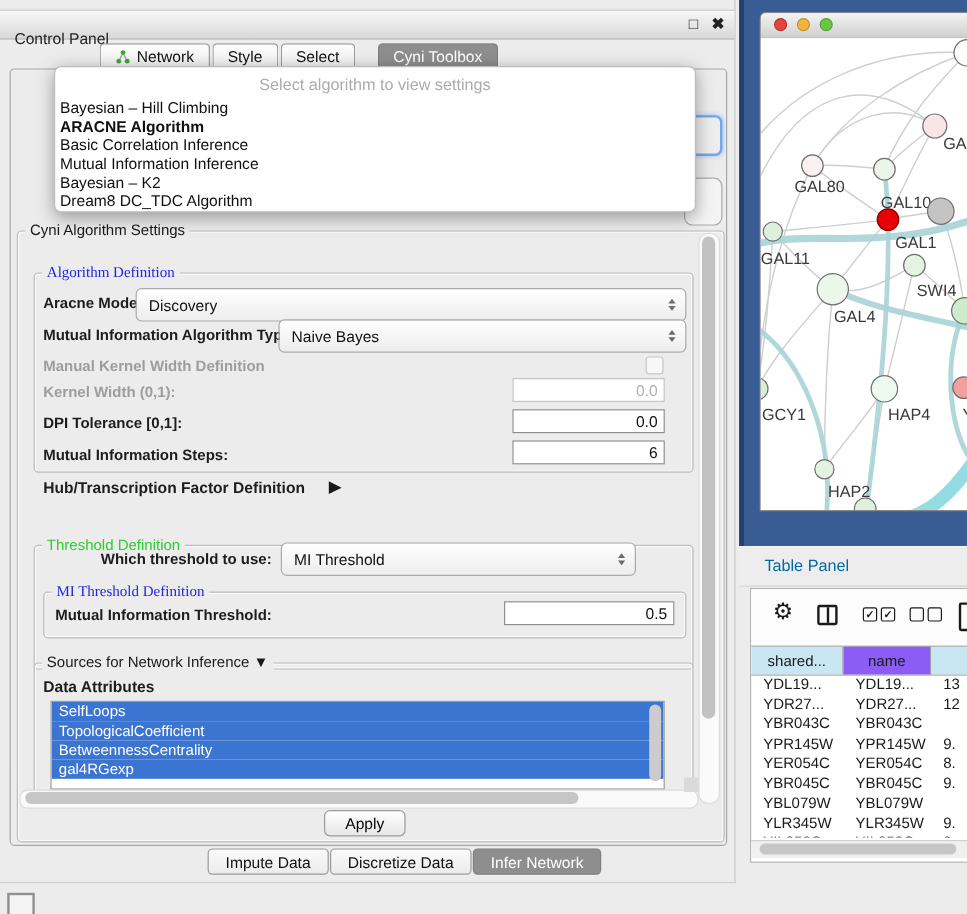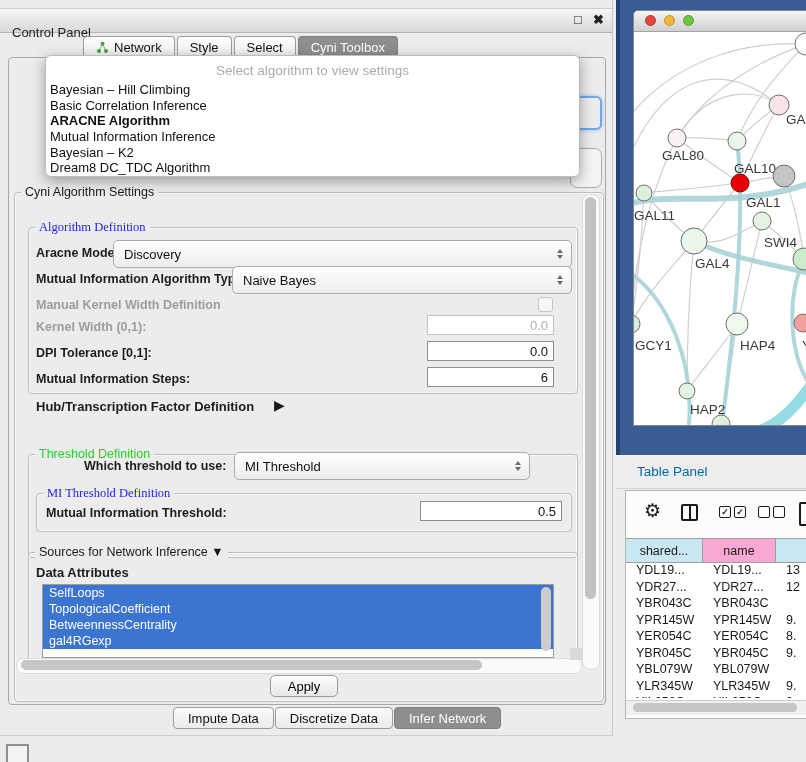--- a/index.html
+++ b/index.html
@@ -13,21 +13,21 @@
                border-top:1px solid #cdcdcd;border-bottom:1px solid #b5b5b5;}
   .cp-title{left:12px;top:3px;font-size:13px;color:#1f1f1f;margin-top:13px;}
   .tb-icon{top:3px;font-size:13px;color:#222;cursor:default;}
   .cp-body{left:8px;top:57px;width:596px;height:646px;border:1px solid #a8a8a8;border-radius:4px;}
 
   
   .tabs-row{left:83px;top:36px;height:22px;display:flex;}
   .tab{height:20px;border:1px solid #9c9c9c;border-bottom:none;border-radius:4px 4px 0 0;
        background:linear-gradient(#fdfdfd,#efefef);padding:0 12px;display:flex;align-items:center;gap:5px;
        font-size:13px;color:#111;margin-right:2px;}
-  .tab.sel{background:#8e8e8e;color:#fff;border-color:#818181;}
+  .tab.sel{background:#8e8e8e;color:#fff;border-color:#818181;margin-left:17px;}
   .btabs-row{left:145px;top:707px;height:22px;display:flex;padding-left:28px;}
   .btab{height:20px;border:1px solid #9c9c9c;border-top:1px solid #9c9c9c;border-radius:4px;
         background:linear-gradient(#fbfbfb,#ebebeb);padding:0 14px;display:flex;align-items:center;
         font-size:13px;color:#111;margin-right:1px;}
   .btab.sel{background:#8e8e8e;color:#fff;border-color:#7f7f7f;}
 
   
   .frag1{left:574px;top:96px;width:24px;height:30px;border:2px solid #74a7e8;border-radius:6px;
          background:#ededed;box-shadow:0 0 4px #9cc2f0;}
   .frag2{left:570px;top:148px;width:30px;height:38px;border:1px solid #ababab;border-radius:7px;background:#f4f4f4;}
@@ -86,21 +86,21 @@
   .ticon{top:13px;color:#1a1a1a;}
   .gear{font-size:19px;line-height:19px;}
   .colicon{width:17px;height:17px;border:2px solid #1a1a1a;border-radius:2px;box-sizing:border-box;}
   .colicon div{position:absolute;left:6px;top:0;width:2px;height:13px;background:#1a1a1a;}
   .cbpair{display:flex;gap:3px;}
   .mini-cb{width:10px;height:10px;border:1.5px solid #1a1a1a;border-radius:2px;font-size:9px;line-height:10px;text-align:center;font-weight:bold;}
   .particon{width:16px;height:20px;border:2px solid #1a1a1a;border-radius:2px 5px 2px 2px;}
   .t-head{left:0;top:47px;width:240px;height:23px;display:flex;border-top:1px solid #9e9e9e;border-bottom:1px solid #9e9e9e;}
   .th{box-sizing:border-box;border-right:1px solid #9e9e9e;font-size:12.5px;display:flex;align-items:center;justify-content:center;}
   .th.blue-h{background:#c9e6f3;}
-  .th.gray-h{background:#f9a8d4;}
+  .th.gray-h{background:#8b5cf6;}
   .t-rows{left:0;top:71px;width:240px;height:136px;overflow:hidden;}
   .tr{display:flex;height:16.5px;line-height:16.5px;}
   .td{box-sizing:border-box;font-size:12.5px;padding-left:10px;white-space:nowrap;overflow:hidden;}
   .t-hsb{left:0;top:209px;width:185px;height:14px;background:#f0f0f0;border-top:1px solid #cfcfcf;}
   .t-hsb-thumb{left:7px;top:2px;width:164px;height:9px;border-radius:5px;background:#c6c6c6;}
 
   .mini-square{left:6px;top:744px;width:19px;height:18px;border:2px solid #8f8f8f;background:#f3f3f3;}
 </style>
 </head>
 <body>
@@ -215,22 +215,22 @@
     <div class="abs btabs-row" id="bottom-tabs">
         <div class="btab">Impute Data</div>
         <div class="btab">Discretize Data</div>
         <div class="btab sel">Infer Network</div>
       </div>
 
     <div class="abs popup">
       <div class="abs popup-ph">Select algorithm to view settings</div>
       <div class="abs dd-opts" id="dd-options">
           <div class="dd-opt">Bayesian – Hill Climbing</div>
+          <div class="dd-opt bold">ARACNE Algorithm</div>
           <div class="dd-opt">Basic Correlation Inference</div>
-          <div class="dd-opt bold">ARACNE Algorithm</div>
           <div class="dd-opt">Mutual Information Inference</div>
           <div class="dd-opt">Bayesian – K2</div>
           <div class="dd-opt">Dream8 DC_TDC Algorithm</div>
         </div>
     </div>
   </div>
 
   <div class="abs desktop"></div>
   <div class="abs net-win">
     <div class="abs net-titlebar">

